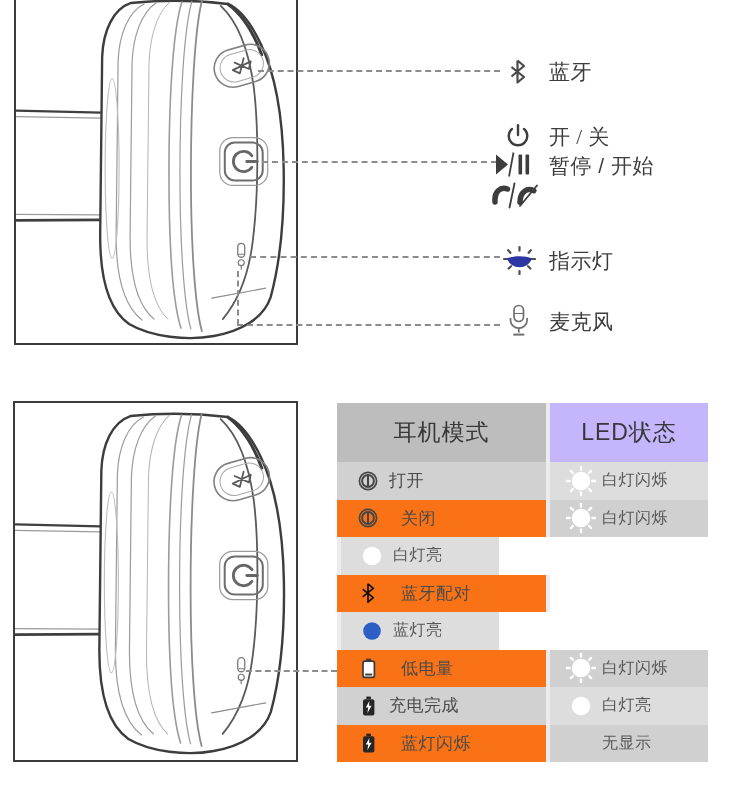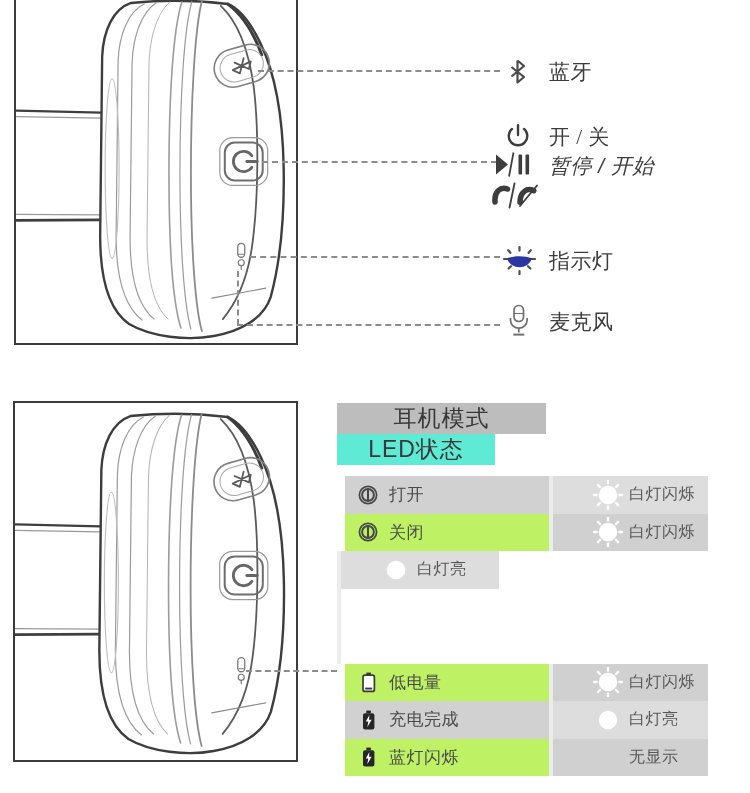--- a/index.html
+++ b/index.html
@@ -15,33 +15,33 @@
   
   .callout-label{position:absolute;font-size:21px;line-height:26px;color:#3d3d3d;letter-spacing:.5px;white-space:nowrap;}
   .callout-icon{position:absolute;}
   
   #led-table{position:absolute;left:337px;top:403px;width:371px;}
   .trow{display:flex;width:100%;}
   .th,.td{box-sizing:border-box;display:flex;align-items:center;}
   .col-mode{width:209px;}
   .col-gap{width:4px;background:#ececec;}
   .col-led{width:158px;}
-  .thead{height:73px;flex-direction:column;}
+  .thead{height:59px;}
   .thead .th{justify-content:center;font-size:23px;color:#383838;letter-spacing:1px;}
   .thead .col-mode{background:#bdbdbd;}
-  .thead .col-led{background:#5eead4;}
+  .thead .col-led{background:#c4b5fd;}
   .tr{height:37.5px;}
   .tr.a .col-mode{background:#d1d1d1;}
   .tr.a .col-led{background:#dddddd;}
-  .tr.b .col-mode{background:#bef264;}
+  .tr.b .col-mode{background:#f97316;gap:12px;}
   .tr.b .col-led{background:#d0d0d0;}
-  .td.col-mode{padding-left:11px;margin-left:8px;}
+  .td.col-mode{padding-left:19px;}
   .micon{width:24px;display:flex;justify-content:center;align-items:center;flex:0 0 24px;}
   .mtext{font-size:17px;color:#4a4a4a;margin-left:9px;letter-spacing:.5px;white-space:nowrap;}
-  .td.col-led{padding-left:40px;}
+  .td.col-led{padding-left:16px;}
   .licon{width:30px;height:30px;flex:0 0 30px;display:flex;justify-content:center;align-items:center;}
   .ltext{font-size:16px;color:#585858;margin-left:6px;letter-spacing:.5px;white-space:nowrap;}
   svg{display:block;}
 </style>
 </head>
 <body>
 
 <div id="canvas">
 
   <svg width="0" height="0" style="position:absolute" aria-hidden="true">
@@ -126,21 +126,21 @@
   <div class="callout-label" style="left:549px;top:124px;font-family:Liberation Serif, serif;">开 / 关</div>
 
   <span class="callout-icon" style="left:494px;top:152px;">
     <svg width="44" height="25" viewBox="0 0 44 25">
       <path d="M2,2.5 L14,12.5 L2,22.5 Z" fill="#3d3d3d"></path>
       <line x1="19.5" y1="0.5" x2="15" y2="24.5" stroke="#3d3d3d" stroke-width="1.8"></line>
       <rect x="24.5" y="2.5" width="3.6" height="20" rx="1" fill="#3d3d3d"></rect>
       <rect x="31.5" y="2.5" width="3.6" height="20" rx="1" fill="#3d3d3d"></rect>
     </svg>
   </span>
-  <div class="callout-label" style="left:549px;top:153px;font-style:italic;">暂停 / 开始</div>
+  <div class="callout-label" style="left:549px;top:153px;">暂停 / 开始</div>
 
   <span class="callout-icon" style="left:491px;top:182px;">
     <svg width="52" height="27" viewBox="0 0 52 27" fill="none" stroke="#3d3d3d" stroke-linecap="round">
       <path d="M4,20 C3,9.5 9.5,4.5 16.5,7" stroke-width="5.5"></path>
       <line x1="23.5" y1="1.5" x2="18.5" y2="25.5" stroke-width="1.8"></line>
       <g transform="translate(27,1) rotate(6)">
         <path d="M4,19 C3,8.5 9.5,3.5 16.5,6" stroke-width="5.5"></path>
       </g>
       <line x1="29" y1="24" x2="46" y2="3.5" stroke-width="1.8"></line>
     </svg>
@@ -259,25 +259,41 @@
         <span class="licon">
           <svg width="30" height="30" viewBox="0 0 34 34">
               <circle cx="17" cy="17" r="10.5" fill="#ffffff"></circle>
             </svg>
         </span>
         <span class="ltext">白灯亮</span>
       </div>
     </div>
 
     <div class="trow tr b">
+      <div class="td col-mode">
+        <span class="micon">
+          <svg width="14" height="20" viewBox="0 0 14 20" fill="none">
+            <path d="M7,0.8 L7,19.2 L12.3,14.6 L1.7,6.2 M7,0.8 L12.3,5.4 L1.7,13.8" stroke="#101010" stroke-width="1.7" stroke-linejoin="round"></path>
+          </svg>
+        </span>
+        <span class="mtext">蓝牙配对</span>
+      </div>
       <div class="col-gap"></div>
     </div>
 
     <div class="trow tr a">
       <div class="col-gap"></div>
+      <div class="td col-led">
+        <span class="licon">
+          <svg width="30" height="30" viewBox="0 0 34 34">
+              <circle cx="17" cy="17" r="10" fill="#2d5ec6"></circle>
+            </svg>
+        </span>
+        <span class="ltext">蓝灯亮</span>
+      </div>
     </div>
 
     <div class="trow tr b">
       <div class="td col-mode">
         <span class="micon">
           <svg width="19" height="22" viewBox="0 0 19 22">
             <rect x="7.3" y="1.6" width="4.6" height="2.6" fill="#3a3a3a"></rect>
             <rect x="4" y="4.2" width="11.4" height="16.2" rx="2" fill="#fdfdfd" stroke="#3a3a3a" stroke-width="1.7"></rect>
             <rect x="6.2" y="16.6" width="7" height="1.9" fill="#3a3a3a"></rect>
           </svg>

